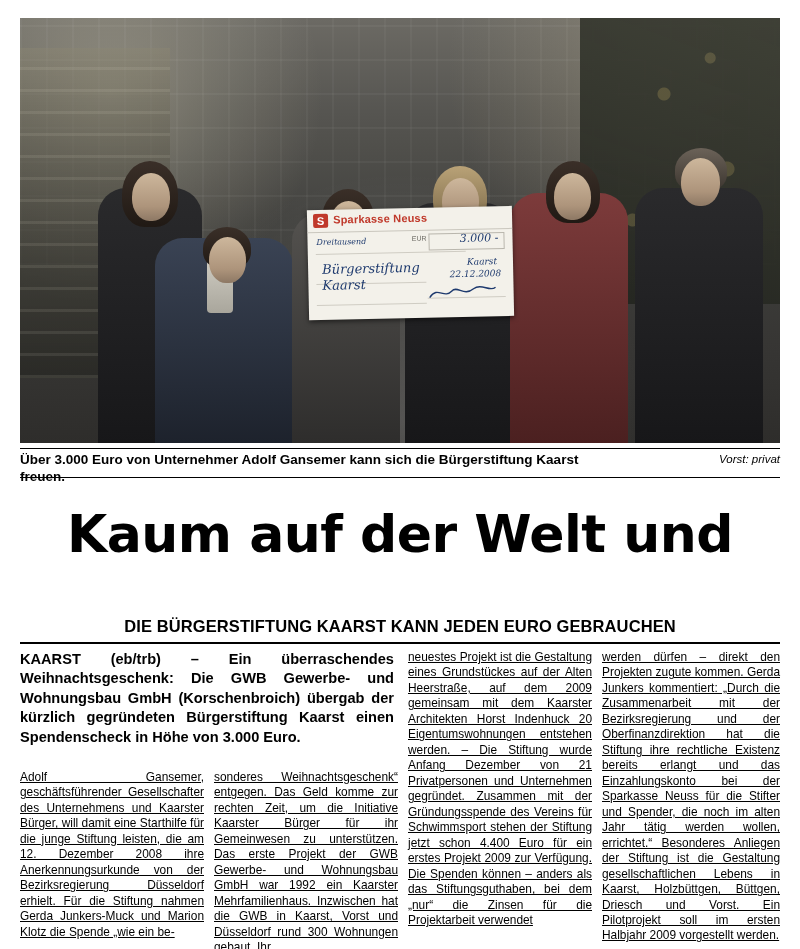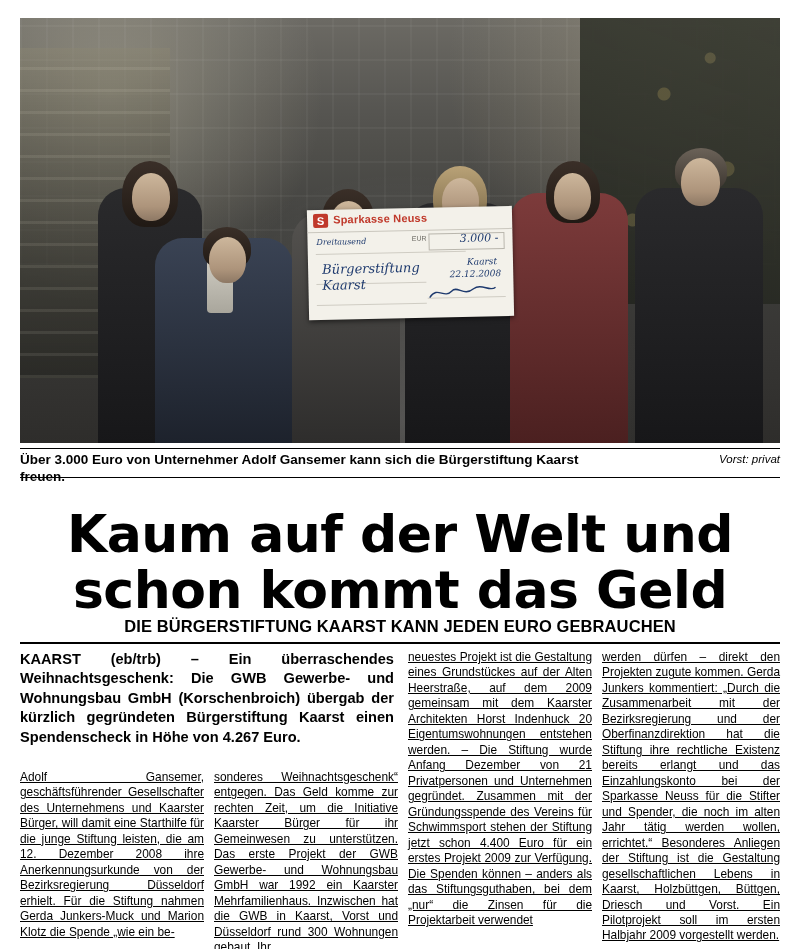--- a/index.html
+++ b/index.html
@@ -298,26 +298,25 @@
     </div>
   </div>
 
   <div class="caption-rule"></div>
   <div class="caption">Über 3.000 Euro von Unternehmer Adolf Gansemer kann sich die Bürgerstiftung Kaarst freuen.</div>
   <div class="caption-credit">Vorst: privat</div>
   <div class="caption-rule2"></div>
 
   <div class="headline">
     <div>Kaum auf der Welt und</div>
-    <div>schon kommt das Geld</div>
   </div>
   <div class="subhead">DIE BÜRGERSTIFTUNG KAARST KANN JEDEN EURO GEBRAUCHEN</div>
   <div class="sub-rule"></div>
 
-  <div class="lead">KAARST (eb/trb) – Ein überraschendes Weihnachtsgeschenk: Die GWB Gewerbe- und Wohnungsbau GmbH (Korschenbroich) übergab der kürzlich gegründeten Bürgerstiftung Kaarst einen Spendenscheck in Höhe von 4.267 Euro.</div>
+  <div class="lead">KAARST (eb/trb) – Ein überraschendes Weihnachtsgeschenk: Die GWB Gewerbe- und Wohnungsbau GmbH (Korschenbroich) übergab der kürzlich gegründeten Bürgerstiftung Kaarst einen Spendenscheck in Höhe von 3.000 Euro.</div>
 
   <div class="col" id="col1">
     <p>Adolf Gansemer, geschäftsführender Gesellschafter des Unternehmens und Kaarster Bürger, will damit eine Starthilfe für die junge Stiftung leisten, die am 12. Dezember 2008 ihre Anerkennungsurkunde von der Bezirksregierung Düsseldorf erhielt. Für die Stiftung nahmen Gerda Junkers-Muck und Marion Klotz die Spende „wie ein be-</p>
   </div>
   <div class="col" id="col2">
     <p>sonderes Weihnachtsgeschenk“ entgegen. Das Geld komme zur rechten Zeit, um die Initiative Kaarster Bürger für ihr Gemeinwesen zu unterstützen. Das erste Projekt der GWB Gewerbe- und Wohnungsbau GmbH war 1992 ein Kaarster Mehrfamilienhaus. Inzwischen hat die GWB in Kaarst, Vorst und Düsseldorf rund 300 Wohnungen gebaut. Ihr</p>
   </div>
   <div class="col" id="col3">
     <p>neuestes Projekt ist die Gestaltung eines Grundstückes auf der Alten Heerstraße, auf dem 2009 gemeinsam mit dem Kaarster Architekten Horst Indenhuck 20 Eigentumswohnungen entstehen werden. – Die Stiftung wurde Anfang Dezember von 21 Privatpersonen und Unternehmen gegründet. Zusammen mit der Gründungsspende des Vereins für Schwimmsport stehen der Stiftung jetzt schon 4.400 Euro für ein erstes Projekt 2009 zur Verfügung. Die Spenden können – anders als das Stiftungsguthaben, bei dem „nur“ die Zinsen für die Projektarbeit verwendet</p>
   </div>

